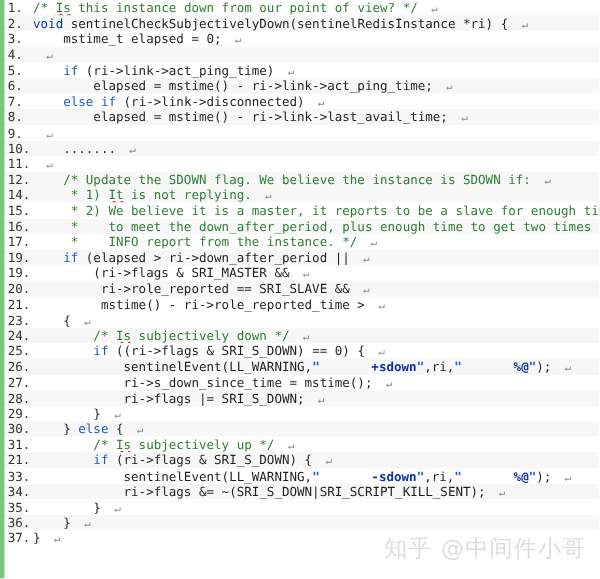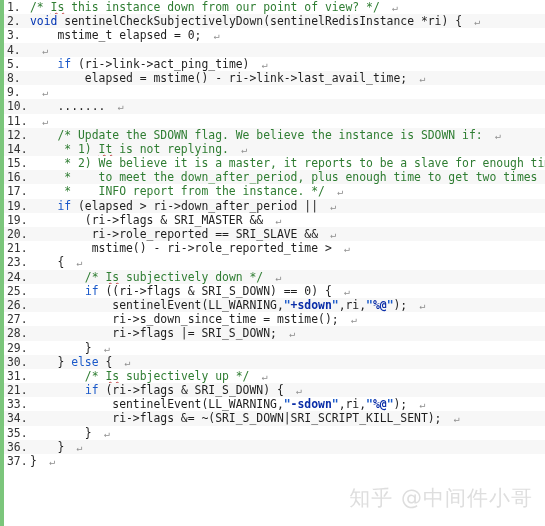--- a/index.html
+++ b/index.html
@@ -36,21 +36,21 @@
     text-align:left;
     padding-left:7px;
     color:#333333;
     font-size:11.4px;
   }
   .code{ color:#1f1f1f; }
   
   .cmt{ color:#2f7d32; }
   .kw { color:#0033b3; font-weight:normal; }
   .kw2{ color:#1a59c9; }
-  .str{ color:#0b2ea8; font-weight:bold; }
+  .str{ color:#0b2ea8; font-weight:bold;margin-left:47px; }
   .q  { color:#1a59c9; font-weight:bold; }
   .pil{ color:#8f8f8f; font-size:10px; }
   .sp  { 
     text-decoration:underline;
     text-decoration-style:wavy;
     text-decoration-color:#c04040;
     text-decoration-thickness:1px;
   }
   #watermark{
     position:absolute;
@@ -69,20 +69,22 @@
 <div id="code-block">
 
   <div id="gutter-accent"></div>
 
   <div id="rows">
       <div class="row"><span class="ln">1.</span><span><span class="cmt">/* <span class="sp">Is</span> this instance down from our point of view? */</span></span><span class="pil">  ↵</span></div>
       <div class="row alt"><span class="ln">2.</span><span><span class="code"><span class="kw">void</span> sentinelCheckSubjectivelyDown(sentinelRedisInstance *ri) {</span></span><span class="pil">  ↵</span></div>
       <div class="row"><span class="ln">3.</span><span><span class="code">    mstime_t elapsed = 0;</span></span><span class="pil">  ↵</span></div>
       <div class="row alt"><span class="ln">4.</span><span><span class="code"></span></span><span class="pil">  ↵</span></div>
       <div class="row"><span class="ln">5.</span><span><span class="code">    <span class="kw2">if</span> (ri-&gt;link-&gt;act_ping_time)</span></span><span class="pil">  ↵</span></div>
+      <div class="row alt"><span class="ln">6.</span><span><span class="code">        elapsed = mstime() - ri-&gt;link-&gt;act_ping_time;</span></span><span class="pil">  ↵</span></div>
+      <div class="row"><span class="ln">7.</span><span><span class="code">    <span class="kw2">else if</span> (ri-&gt;link-&gt;disconnected)</span></span><span class="pil">  ↵</span></div>
       <div class="row alt"><span class="ln">8.</span><span><span class="code">        elapsed = mstime() - ri-&gt;link-&gt;last_avail_time;</span></span><span class="pil">  ↵</span></div>
       <div class="row"><span class="ln">9.</span><span><span class="code"></span></span><span class="pil">  ↵</span></div>
       <div class="row alt"><span class="ln">10.</span><span><span class="code">    .......</span></span><span class="pil">  ↵</span></div>
       <div class="row"><span class="ln">11.</span><span><span class="code"></span></span><span class="pil">  ↵</span></div>
       <div class="row alt"><span class="ln">12.</span><span><span class="cmt">    /* Update the SDOWN flag. We believe the instance is SDOWN if:</span></span><span class="pil">  ↵</span></div>
       <div class="row alt"><span class="ln">14.</span><span><span class="cmt">     * 1) <span class="sp">It</span> is not replying.</span></span><span class="pil">  ↵</span></div>
       <div class="row"><span class="ln">15.</span><span><span class="cmt">     * 2) We believe it is a master, it reports to be a slave for enough time</span></span></div>
       <div class="row alt"><span class="ln">16.</span><span><span class="cmt">     *    to meet the down_after_period, plus enough time to get two times</span></span><span class="pil">  ↵</span></div>
       <div class="row"><span class="ln">17.</span><span><span class="cmt">     *    INFO report from the instance. */</span></span><span class="pil">  ↵</span></div>
       <div class="row alt"><span class="ln">19.</span><span><span class="code">    <span class="kw2">if</span> (elapsed &gt; ri-&gt;down_after_period ||</span></span><span class="pil">  ↵</span></div>

